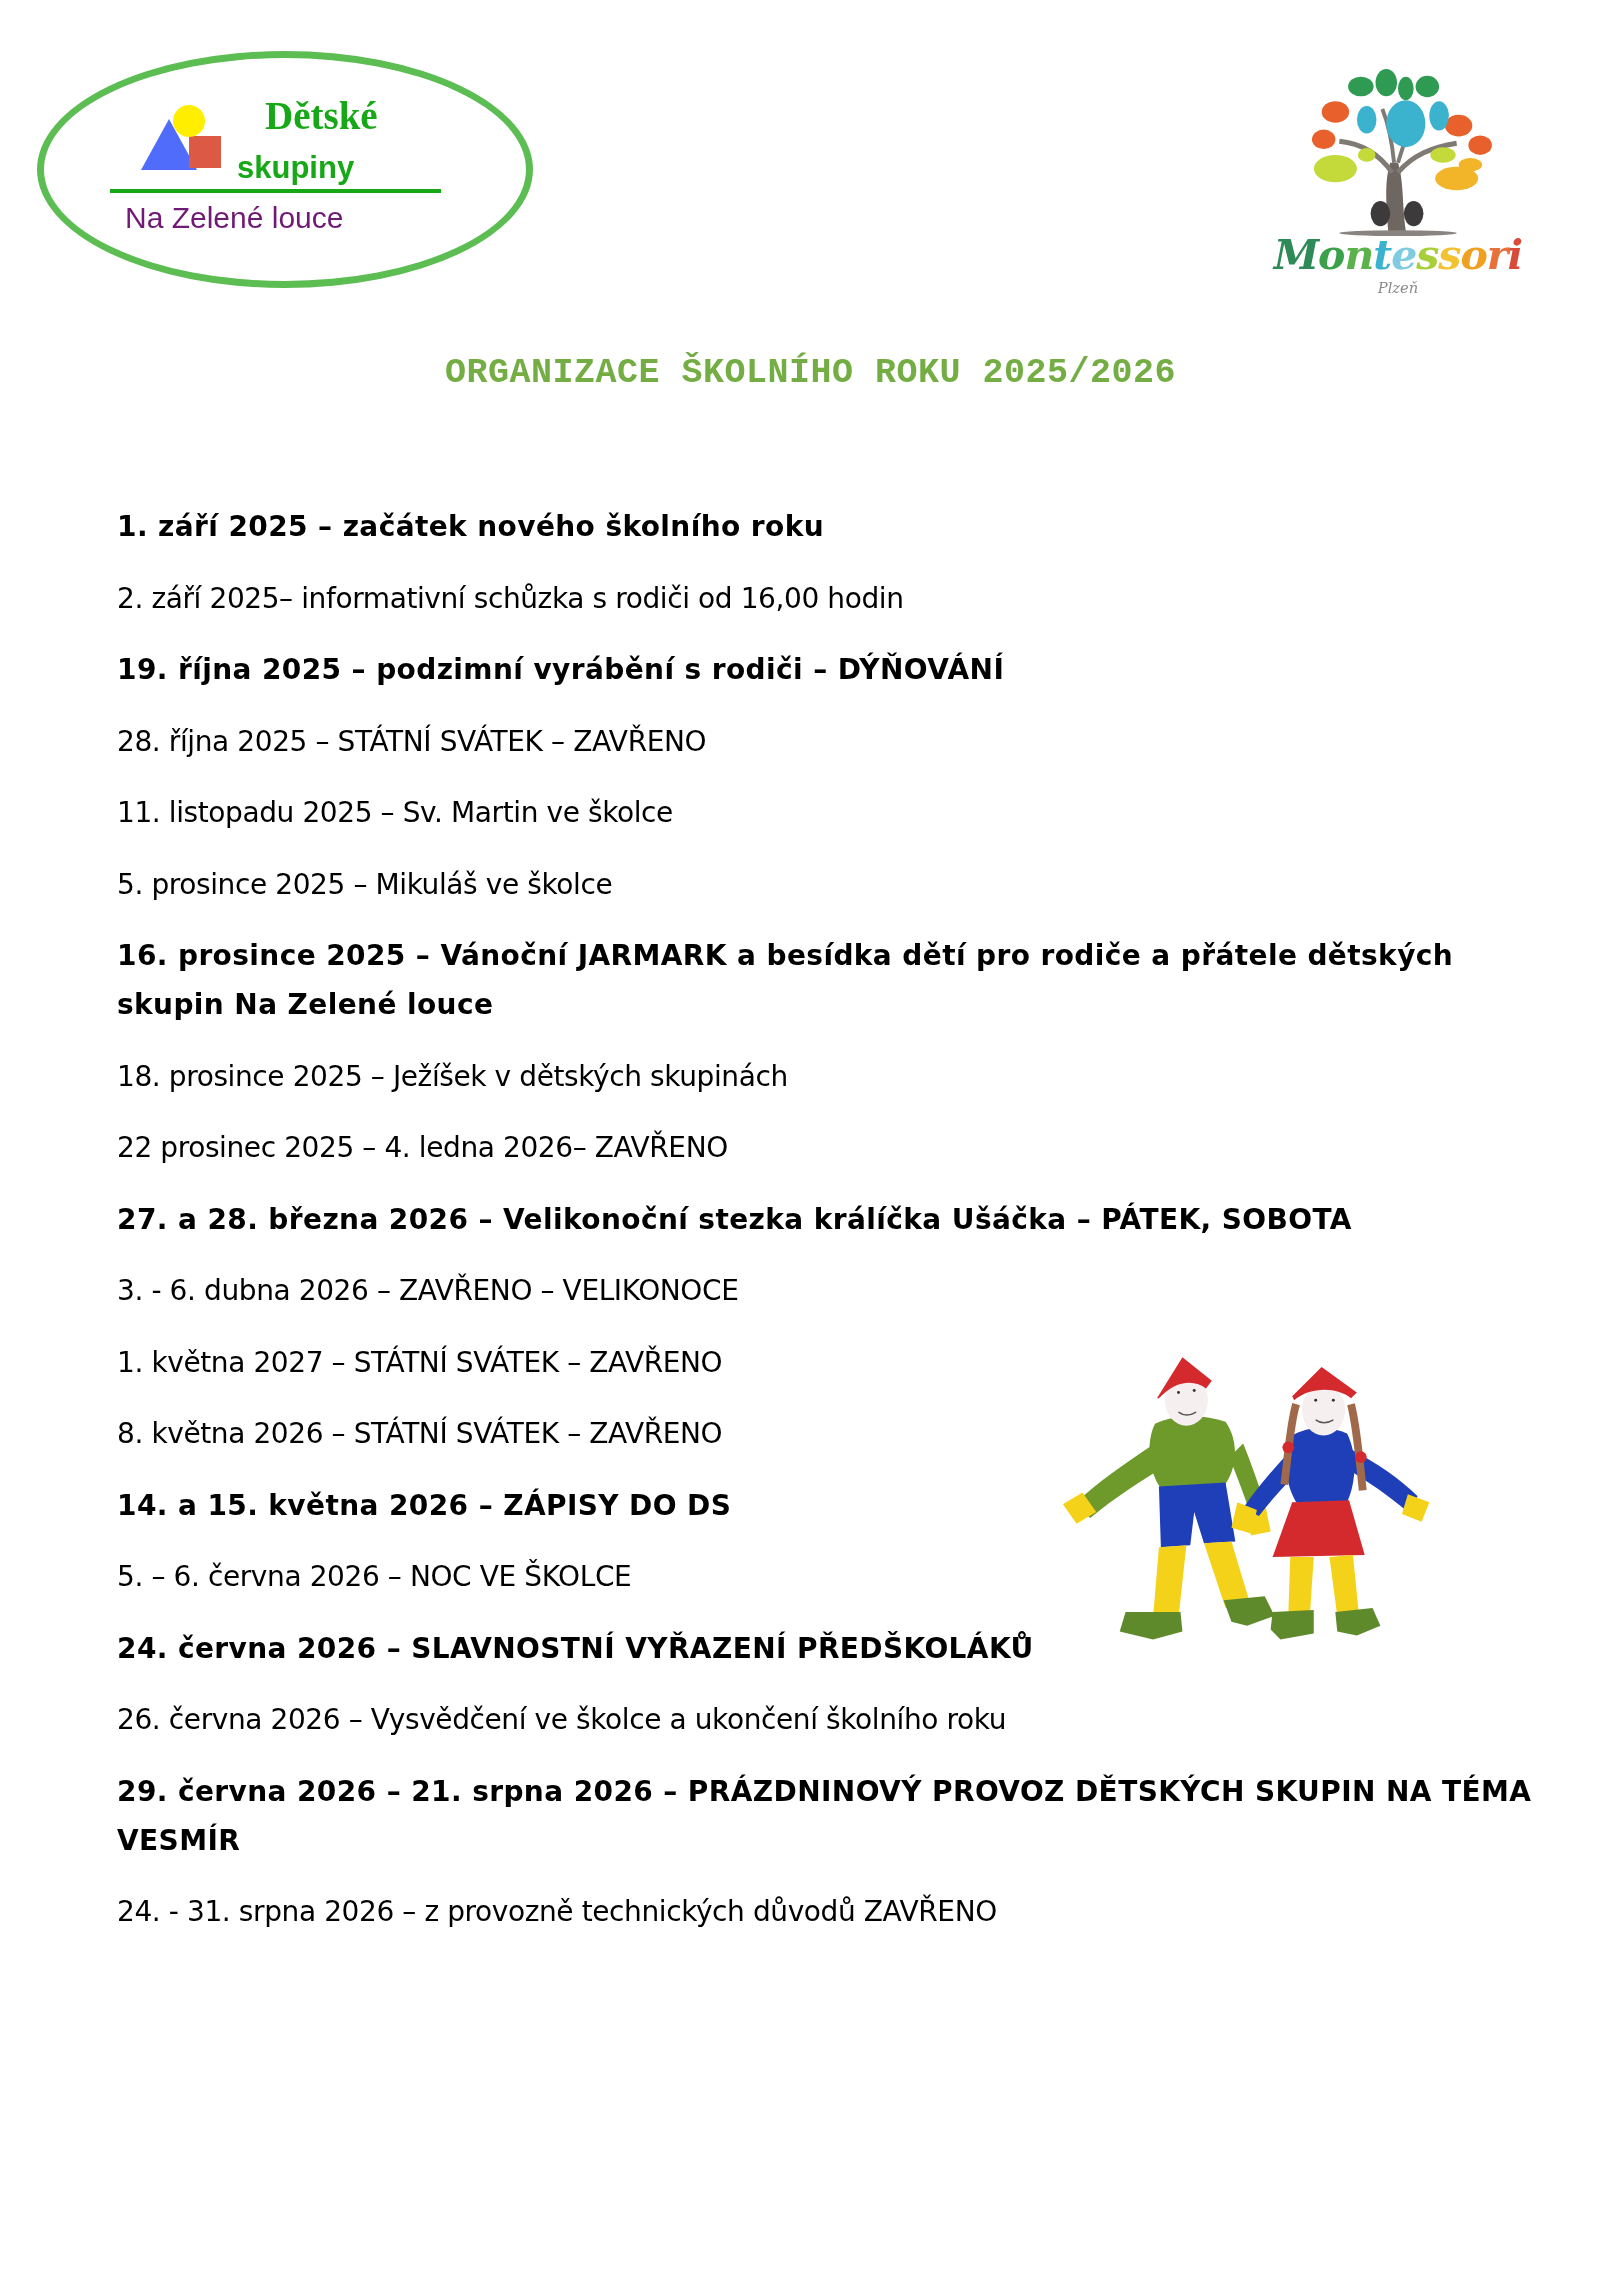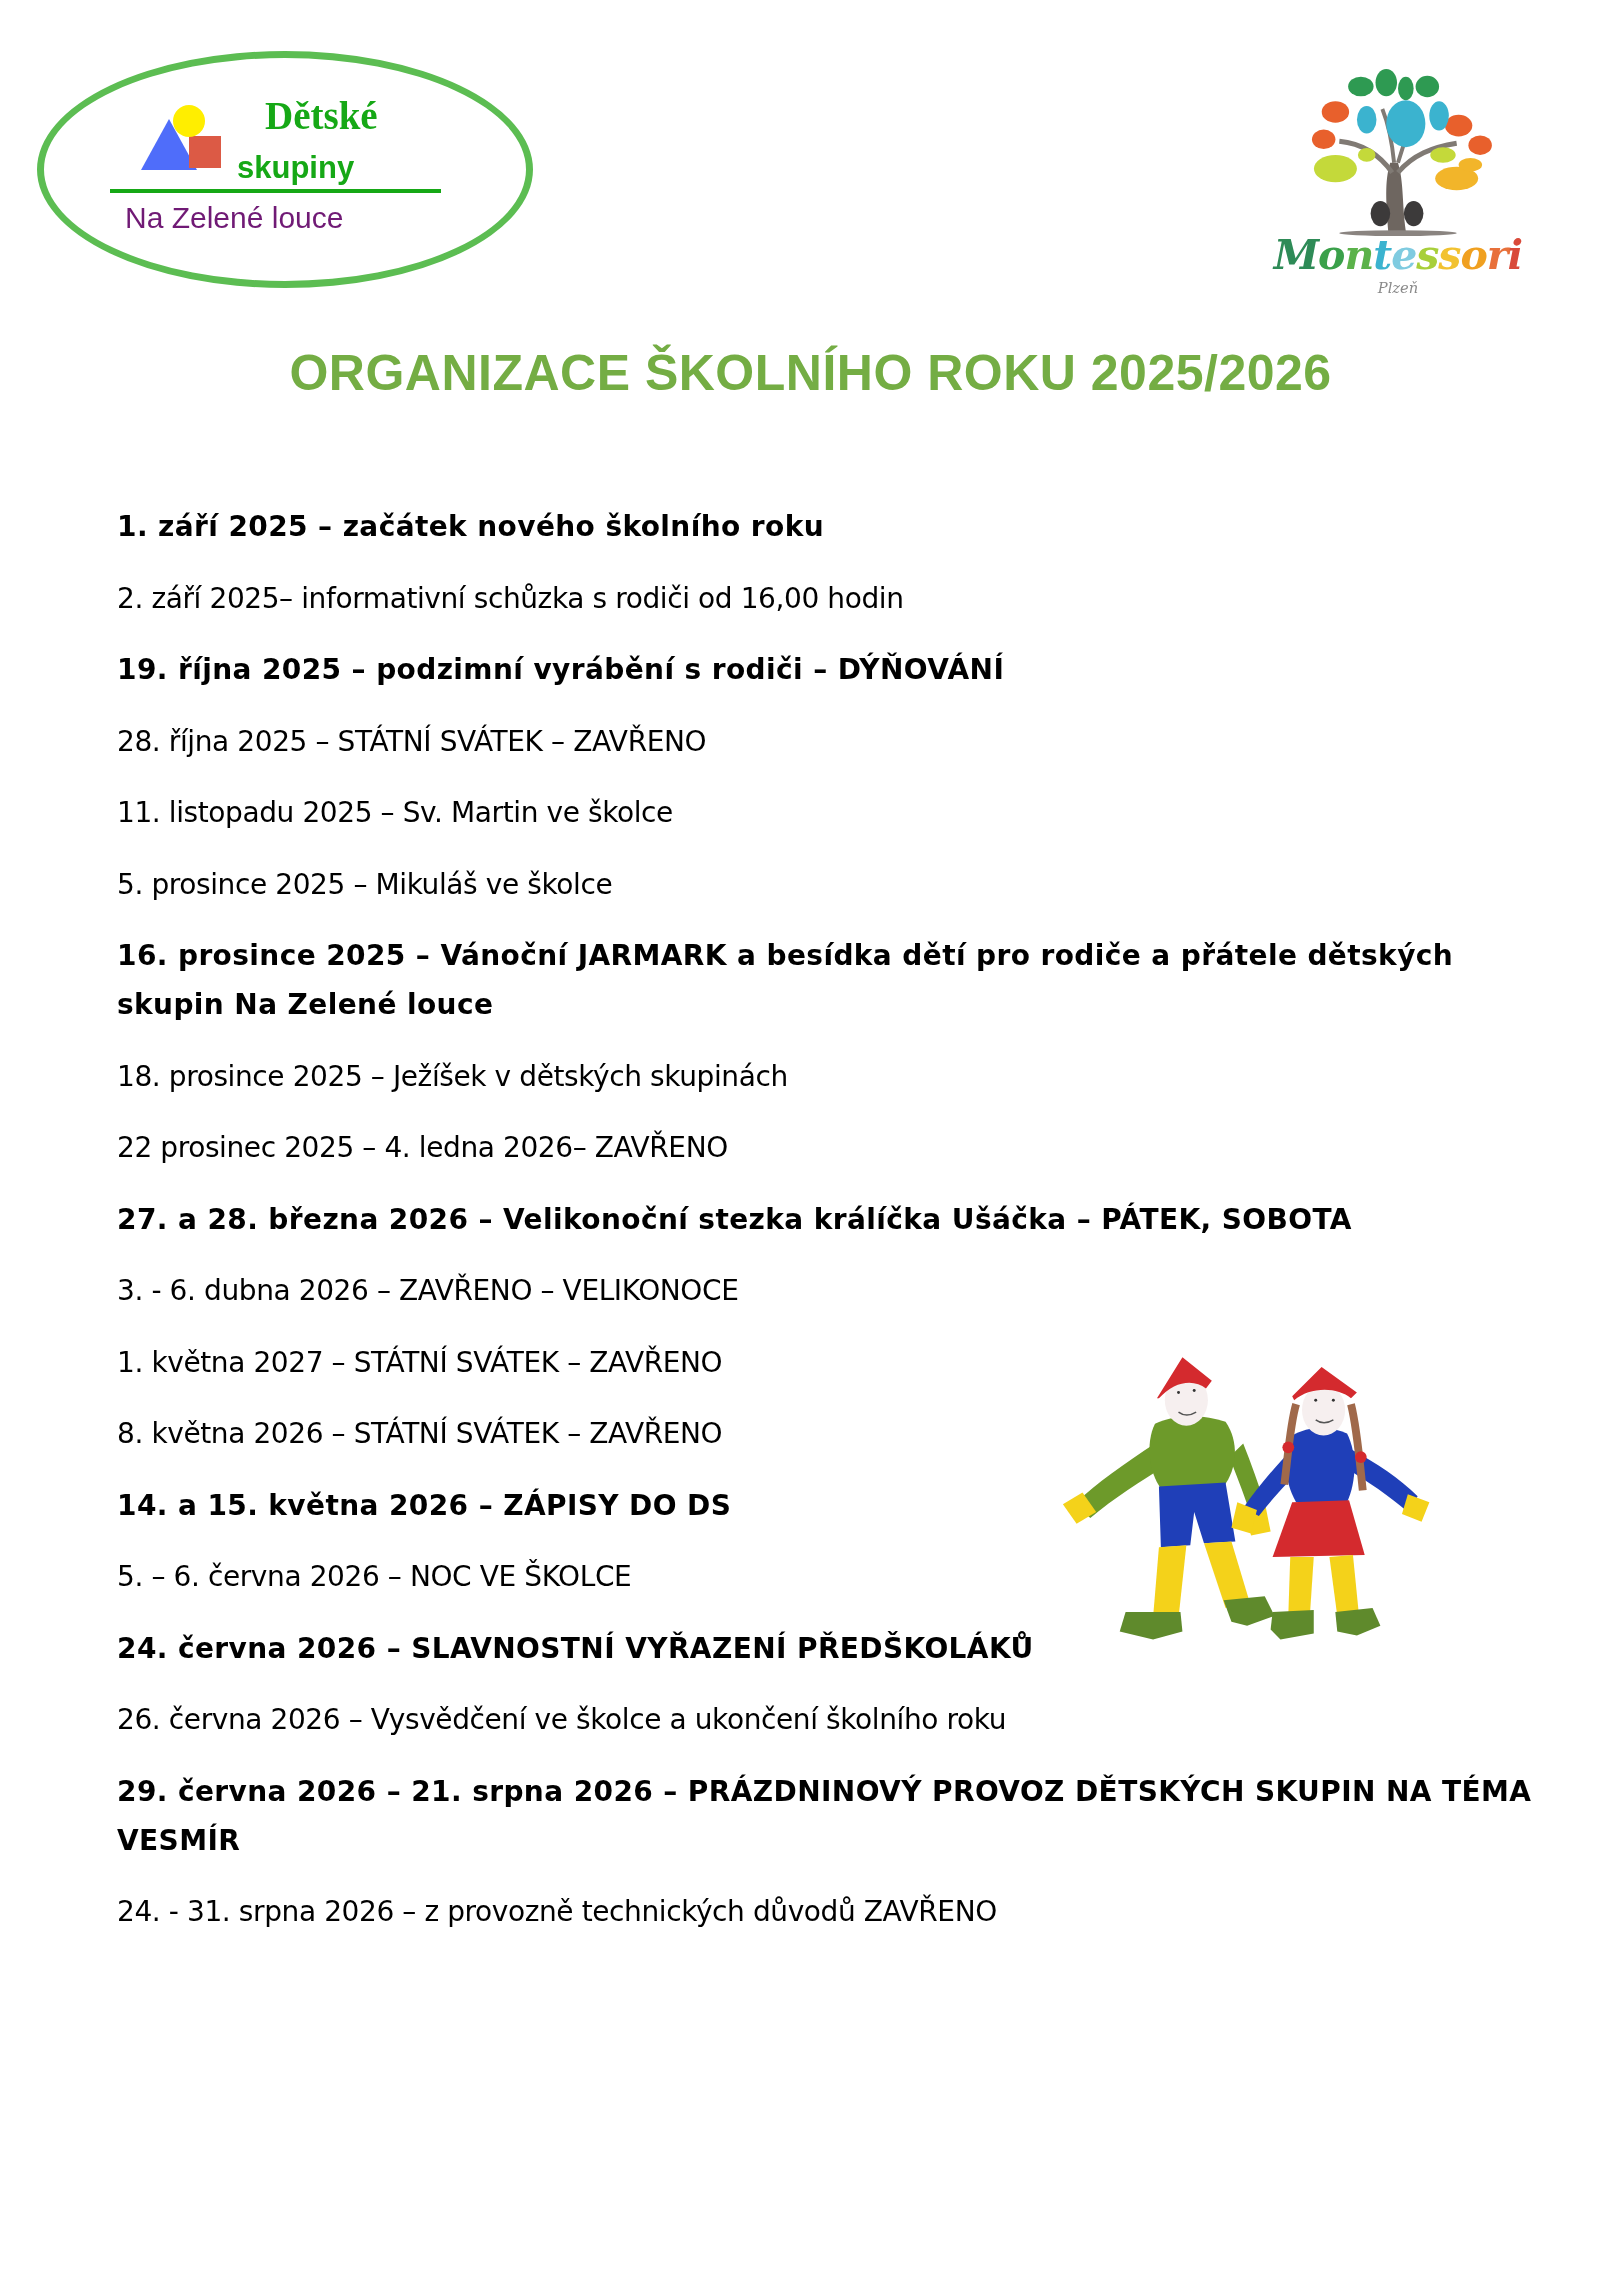--- a/index.html
+++ b/index.html
@@ -137,23 +137,23 @@
       color: #8a8a8a;
       font-style: italic;
     }
     
     .title {
       position: absolute;
       left: 0;
       top: 349px;
       width: 1621px;
       text-align: center;
-      font-family: Liberation Sans, sans-serif;
+      font-family: Liberation Mono, monospace;
       font-weight: bold;
-      font-size: 50px;
+      font-size: 35px;
       line-height: 49px;
       color: #74ad44;
       letter-spacing: 0.5px;
     }
     
     .events {
       position: absolute;
       left: 117px;
       top: 502px;
       width: 1421px;

